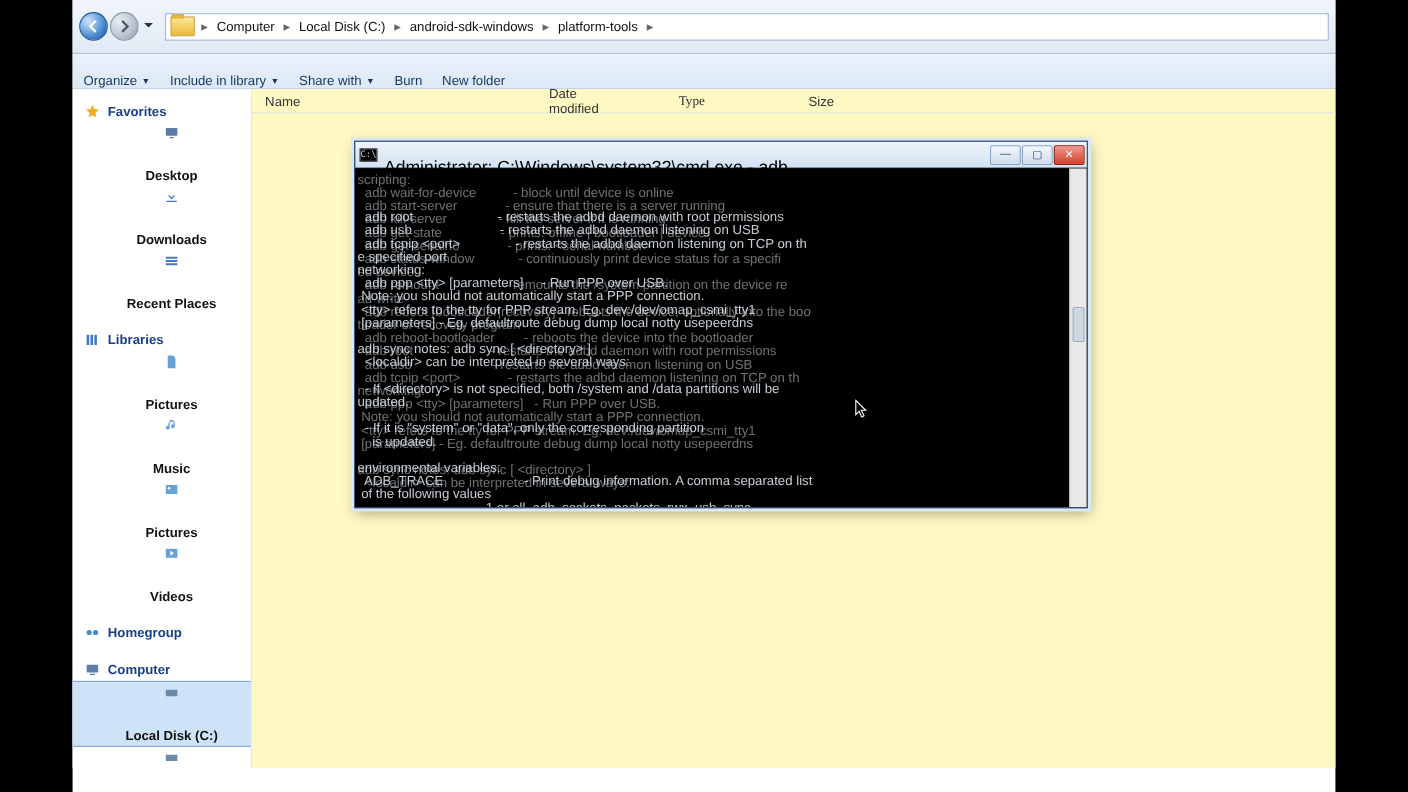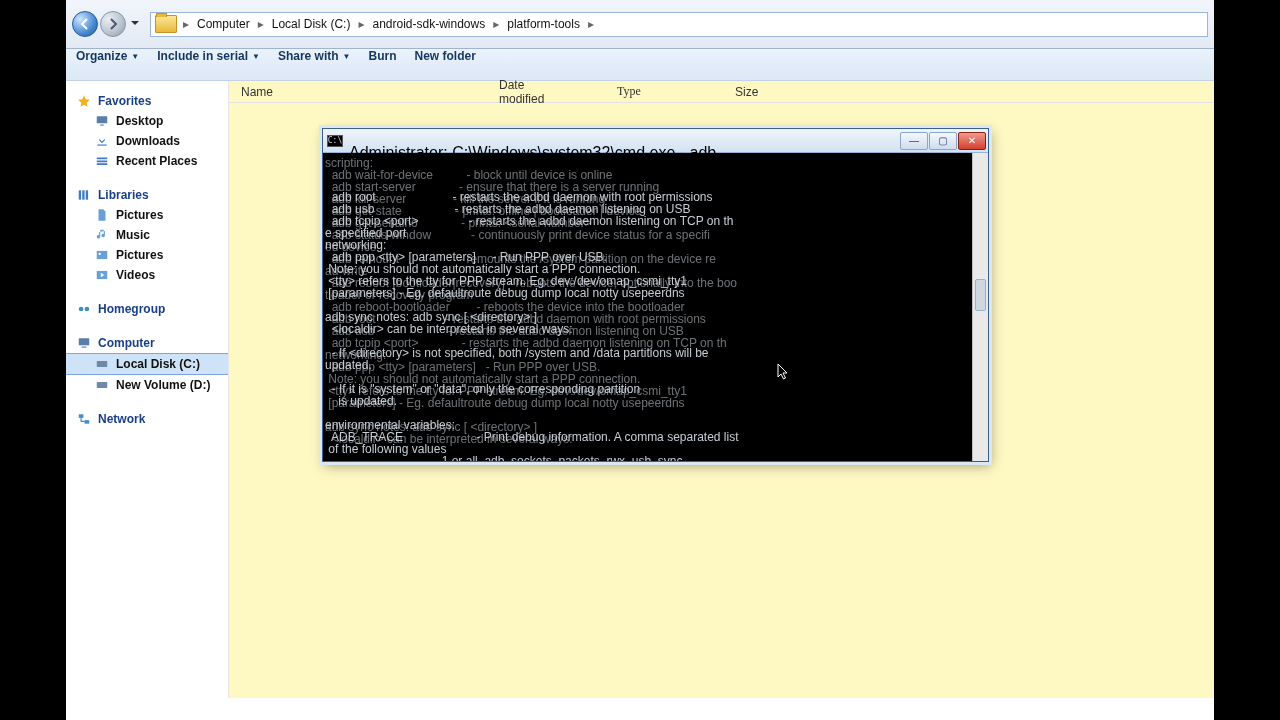--- a/index.html
+++ b/index.html
@@ -15,31 +15,31 @@
 .foldericon { width: 22px; height: 18px; margin: 0 4px; background: linear-gradient(#fce79a,#e9b93a); border:1px solid #c29328; border-radius:1px; position:relative; }
 .foldericon::before{content:"";position:absolute;top:-3px;left:0;width:9px;height:3px;background:#e9b93a;border:1px solid #c29328;border-bottom:none;border-radius:1px 1px 0 0;}
 .crumb { padding: 0 6px; color: #111; cursor: pointer; }
 .crumb-sep { color:#666; padding:0 2px; }
 
 
 .menubar { height: 22px; background: linear-gradient(#f7fbff,#e8eef6); border-bottom: 1px solid #cfdae9; display: flex; align-items: center; padding: 0 6px; }
 .menuitem { padding: 2px 8px; color:#111; cursor:pointer; }
 
 
-.toolbar { height: 32px; background: linear-gradient(#eaf2fc,#dce8f6); border-bottom: 1px solid #c3d2e6; display: flex; align-items: flex-start; padding: 0 10px; gap: 18px; font-weight: bold; }
+.toolbar { height: 32px; background: linear-gradient(#eaf2fc,#dce8f6); border-bottom: 1px solid #c3d2e6; display: flex; align-items: flex-end; padding: 0 10px; gap: 18px; }
 .toolbtn { color: #14365e; cursor: pointer; display:flex; align-items:center; gap:4px; }
 .tri { font-size: 8px; }
 
 
 .main { display: flex; height: calc(100% - 103px); }
 .sidebar { width: 163px; background: #fff; border-right: 1px solid #e6e6e6; padding: 10px 0 0 0; }
 .sb-group { margin-bottom: 14px; font-weight: bold; }
 .sb-head { display:flex; align-items:center; gap:6px; padding: 2px 10px; color:#1a3f8a; cursor:pointer; }
 .sb-head .gi { width:16px; height:16px; display:flex; align-items:center; justify-content:center; }
-.sb-item { display:flex; align-items:center; gap:6px; padding: 2px 10px 2px 28px; color:#111; cursor:pointer; }
+.sb-item { display:flex; align-items:center; gap:24px; padding: 2px 10px 2px 28px; color:#111; cursor:pointer;flex-direction:column; }
 .sb-item.selected { background:#cfe3f8; border:1px solid #7ea6dc; border-left:none; border-right:none; }
 .ic { width:16px; height:16px; display:inline-flex; align-items:center; justify-content:center; }
 .ic-fav svg{fill:#f2b01e;} .ic-lib svg{fill:#3f7ac2;} .ic-comp svg{fill:#5a7ea9;} .ic-disk svg{fill:#6f8aa9;} .ic-net svg{fill:#3d8dc6;} .ic-doc svg{fill:#6aa0d8;}
 
 .content { flex:1; background:#fef9c3; }
 .colhead { height:22px; border-bottom:1px solid #e1e1e1; display:flex; align-items:center; padding-left:12px; color:#333; }
 .colhead .col { padding-right: 60px; }
 .col.name{width:258px;} .col.date{width:118px;} .col.type{width:118px;font-family:Liberation Serif, serif;} .col.size{width:80px;}
 
 
@@ -92,21 +92,21 @@
     </div>
   </div>
 
 
   <div class="toolbar">
     <div class="toolbtn">
         <span>Organize</span>
         <span class="tri">▼</span>
       </div>
     <div class="toolbtn">
-        <span>Include in serial</span>
+        <span>Include in library</span>
         <span class="tri">▼</span>
       </div>
     <div class="toolbtn">
         <span>Share with</span>
         <span class="tri">▼</span>
       </div>
     <div class="toolbtn">
         <span>Burn</span>
       </div>
     <div class="toolbtn">

